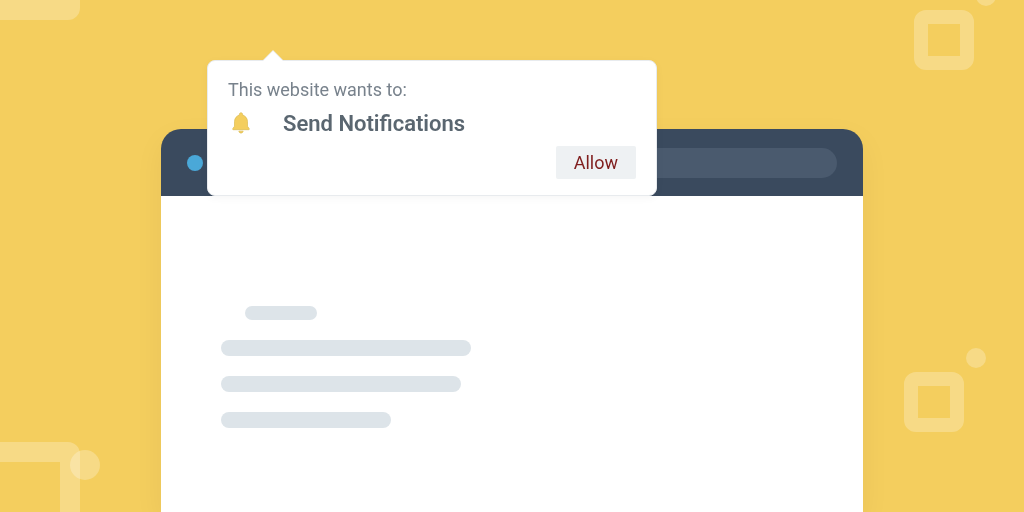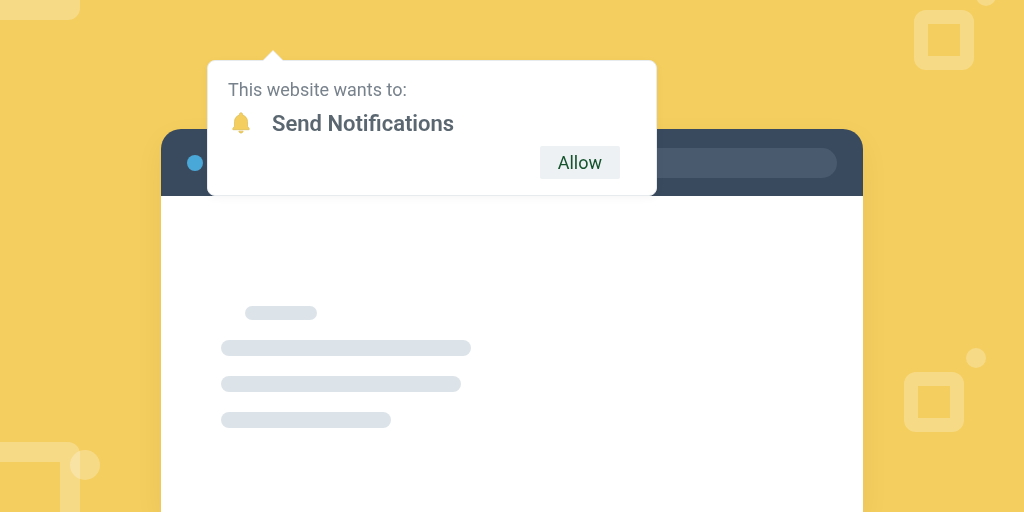--- a/index.html
+++ b/index.html
@@ -98,21 +98,21 @@
     .sk4 { width: 170px; height: 16px; }
 
     .permission-popup {
       position: absolute;
       top: 60px;
       left: 207px;
       width: 450px;
       background: #ffffff;
       border: 1px solid #e8ebee;
       border-radius: 8px;
-      padding: 18px 36px 16px 20px;
+      padding: 18px 20px 16px 20px;
       box-shadow: 0 2px 8px rgba(0,0,0,0.04);
     }
     .permission-popup::before {
       content: '';
       position: absolute;
       top: -10px;
       left: 54px;
       width: 0;
       height: 0;
       border-left: 11px solid transparent;
@@ -132,37 +132,37 @@
       z-index: -1;
     }
     .popup-heading {
       color: #78828c;
       font-size: 18px;
       margin-bottom: 10px;
     }
     .popup-row {
       display: flex;
       align-items: center;
-      gap: 18px;
+      gap: 29px;
       margin-bottom: 10px;
     }
     .popup-title {
       color: #5a6670;
       font-size: 22px;
       font-weight: 600;
     }
     .popup-actions {
       display: flex;
       justify-content: flex-end;
       gap: 12px;
     }
     .popup-btn {
       background: #eef1f3;
       border: none;
-      color: #14532d;
+      color: #7f1d1d;
       font-size: 18px;
       padding: 6px 18px;
       border-radius: 2px;
       cursor: pointer;
       font-family: inherit;
     }
     .bell-icon {
       width: 26px;
       height: 26px;
     }

